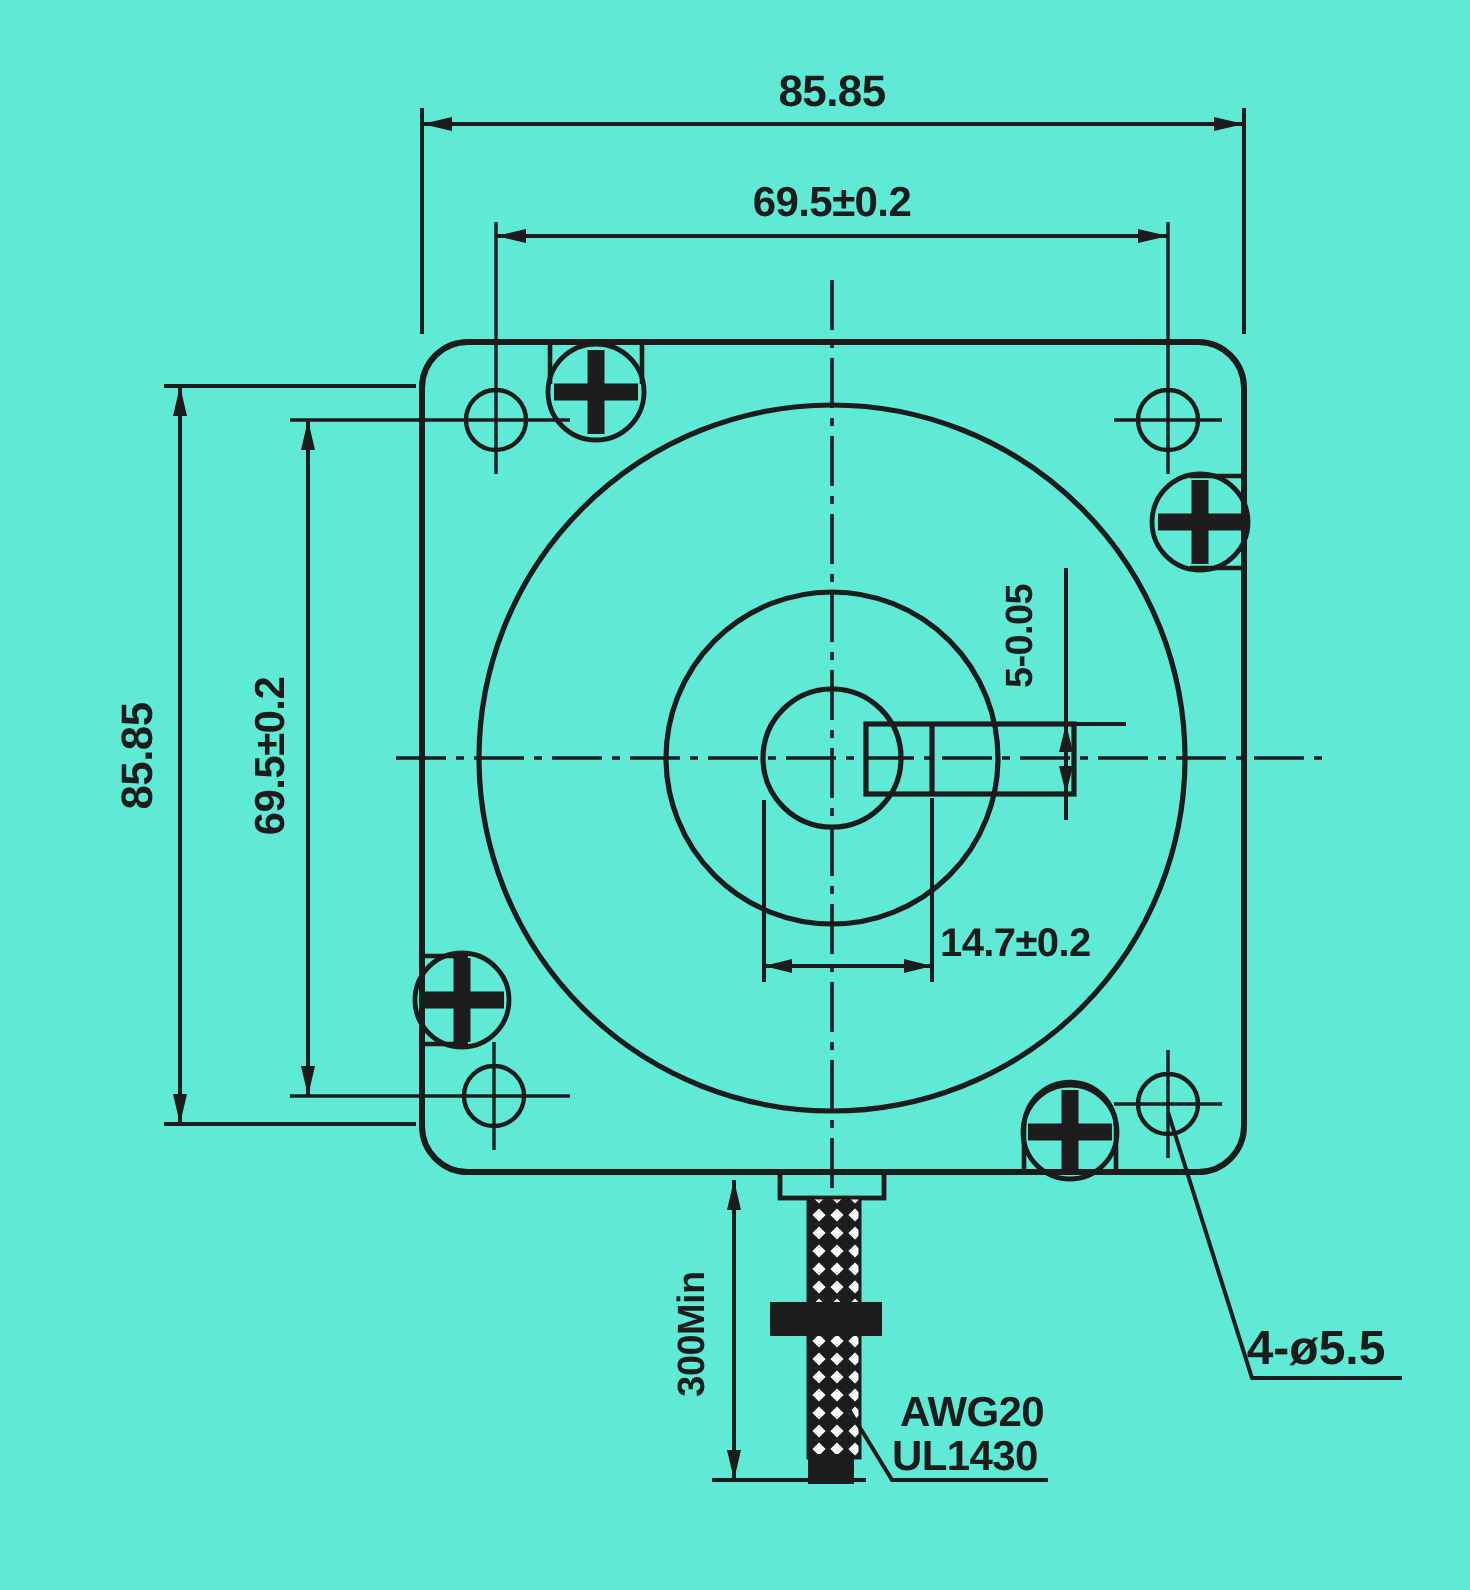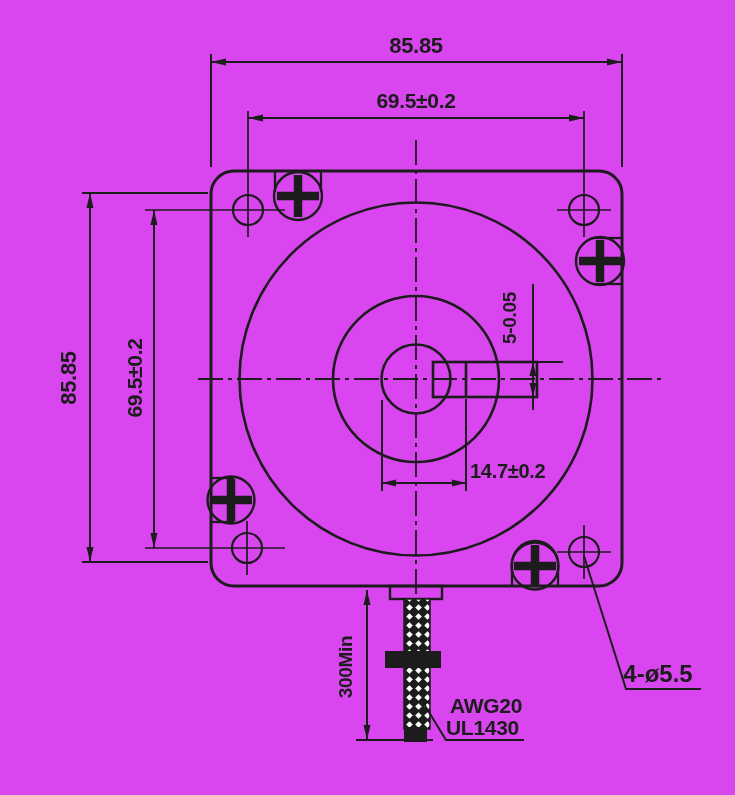--- a/index.html
+++ b/index.html
@@ -1,19 +1,19 @@
 <!DOCTYPE html>
 <html><head>
 <meta charset="utf-8">
 <style>
   html,body{margin:0;padding:0;background:#ffffff;}
   #stage{
     position:relative;
     width:735px;height:795px;
-    background:#d946ef;
+    background:#5eead4;
     font-family:"Liberation Sans", sans-serif;
     overflow:hidden;
   }
   svg{display:block;}
   .obj   {stroke:#1c1c1c;stroke-width:2.6;fill:none;}
   .thin  {stroke:#1c1c1c;stroke-width:2;fill:none;}
   .cline {stroke:#1c1c1c;stroke-width:1.8;fill:none;stroke-dasharray:25 5 4 5;}
   .bar   {stroke:#1c1c1c;stroke-width:8.5;fill:none;}
   .arrow {fill:#1c1c1c;stroke:none;}
   text{

